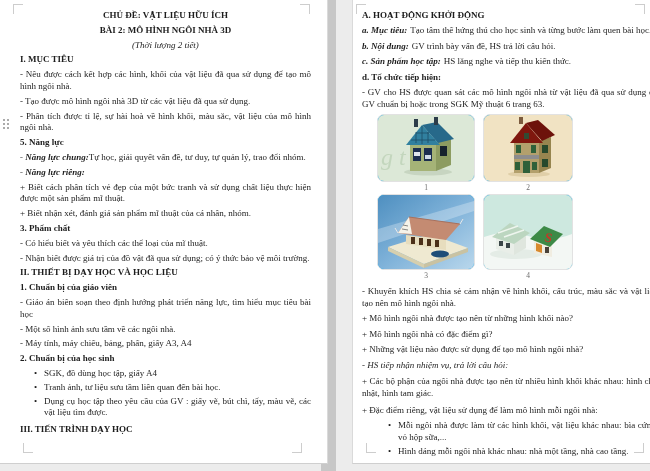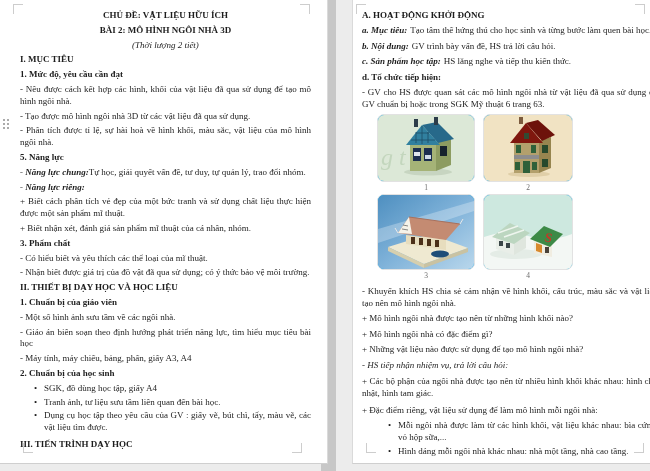--- a/index.html
+++ b/index.html
@@ -43,38 +43,37 @@
     <div class="cm cm-tl" style="left:13px;top:4px;"></div>
     <div class="cm cm-tr" style="right:17px;top:4px;"></div>
     <div class="cm cm-bl" style="left:23px;bottom:10px;"></div>
     <div class="cm cm-br" style="right:25px;bottom:10px;"></div>
 
     <p class="center b">CHỦ ĐỀ: VẬT LIỆU HỮU ÍCH</p>
     <p class="center b">BÀI 2: MÔ HÌNH NGÔI NHÀ 3D</p>
     <p class="center i">(Thời lượng 2 tiết)</p>
 
     <p class="b">I. MỤC TIÊU</p>
-    <p class="b">1. Mức độ, yêu cầu cần đạt</p>
     <p>- Nêu được cách kết hợp các hình, khối của vật liệu đã qua sử dụng để tạo mô hình ngôi nhà.</p>
     <p>- Tạo được mô hình ngôi nhà 3D từ các vật liệu đã qua sử dụng.</p>
     <p>- Phân tích được tỉ lệ, sự hài hoà về hình khối, màu sắc, vật liệu của mô hình ngôi nhà.</p>
     <p class="b">5. Năng lực</p>
     <p>
       <span class="bi">- Năng lực chung:</span><span>Tự học, giải quyết vấn đề, tư duy, tự quản lý, trao đổi nhóm.</span>
     </p>
     <p class="bi">- Năng lực riêng:</p>
     <p>+ Biết cách phân tích vẻ đẹp của một bức tranh và sử dụng chất liệu thực hiện được một sản phẩm mĩ thuật.</p>
     <p>+ Biết nhận xét, đánh giá sản phẩm mĩ thuật của cá nhân, nhóm.</p>
     <p class="b">3. Phẩm chất</p>
     <p>- Có hiểu biết và yêu thích các thể loại của mĩ thuật.</p>
     <p>- Nhận biết được giá trị của đồ vật đã qua sử dụng; có ý thức bảo vệ môi trường.</p>
     <p class="b">II. THIẾT BỊ DẠY HỌC VÀ HỌC LIỆU</p>
     <p class="b">1. Chuẩn bị của giáo viên</p>
+    <p>- Giáo án biên soạn theo định hướng phát triển năng lực, tìm hiểu mục tiêu bài học</p>
     <p>- Một số hình ảnh sưu tầm về các ngôi nhà.</p>
-    <p>- Giáo án biên soạn theo định hướng phát triển năng lực, tìm hiểu mục tiêu bài học</p>
     <p>- Máy tính, máy chiếu, bảng, phấn, giấy A3, A4</p>
     <p class="b">2. Chuẩn bị của học sinh</p>
     <ul>
       <li>SGK, đồ dùng học tập, giấy A4</li>
       <li>Tranh ảnh, tư liệu sưu tầm liên quan đến bài học.</li>
       <li>Dụng cụ học tập theo yêu cầu của GV : giấy vẽ, bút chì, tẩy, màu vẽ, các vật liệu tìm được.</li>
     </ul>
     <p class="b mt">III. TIẾN TRÌNH DẠY HỌC</p>
   </div>
 

